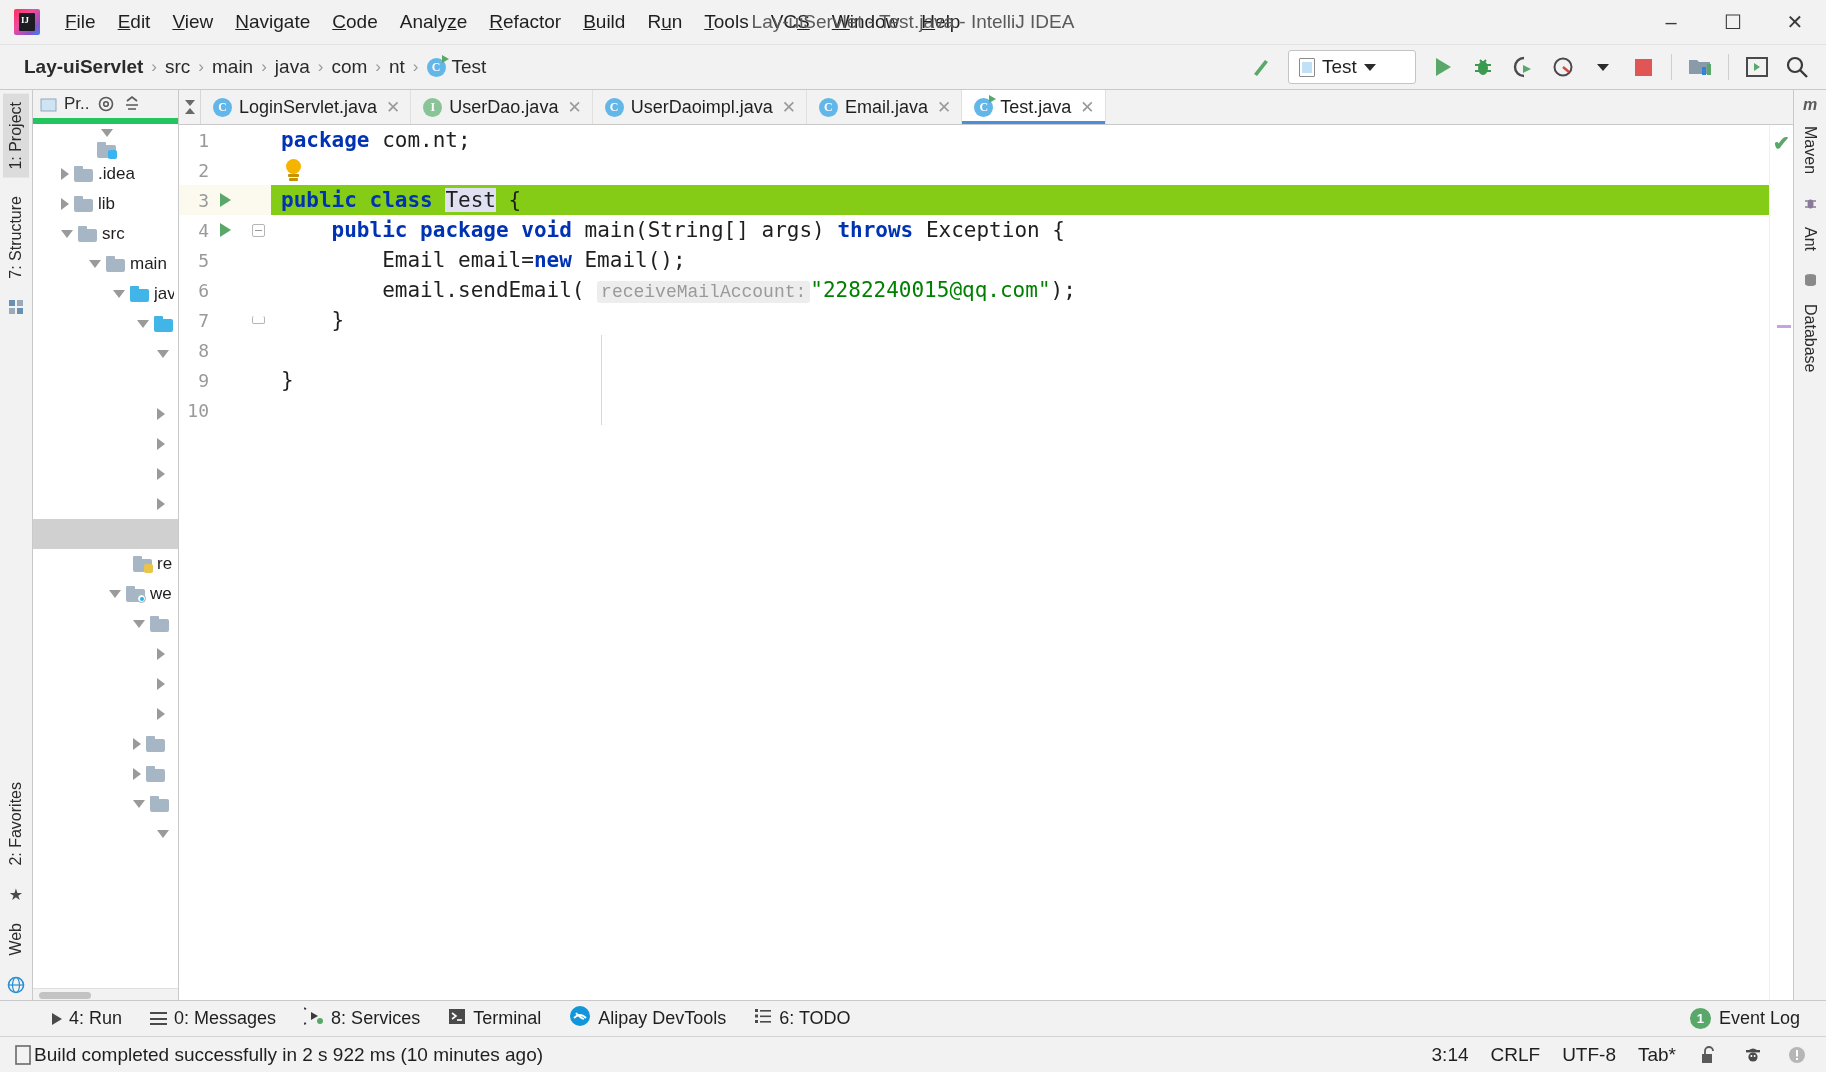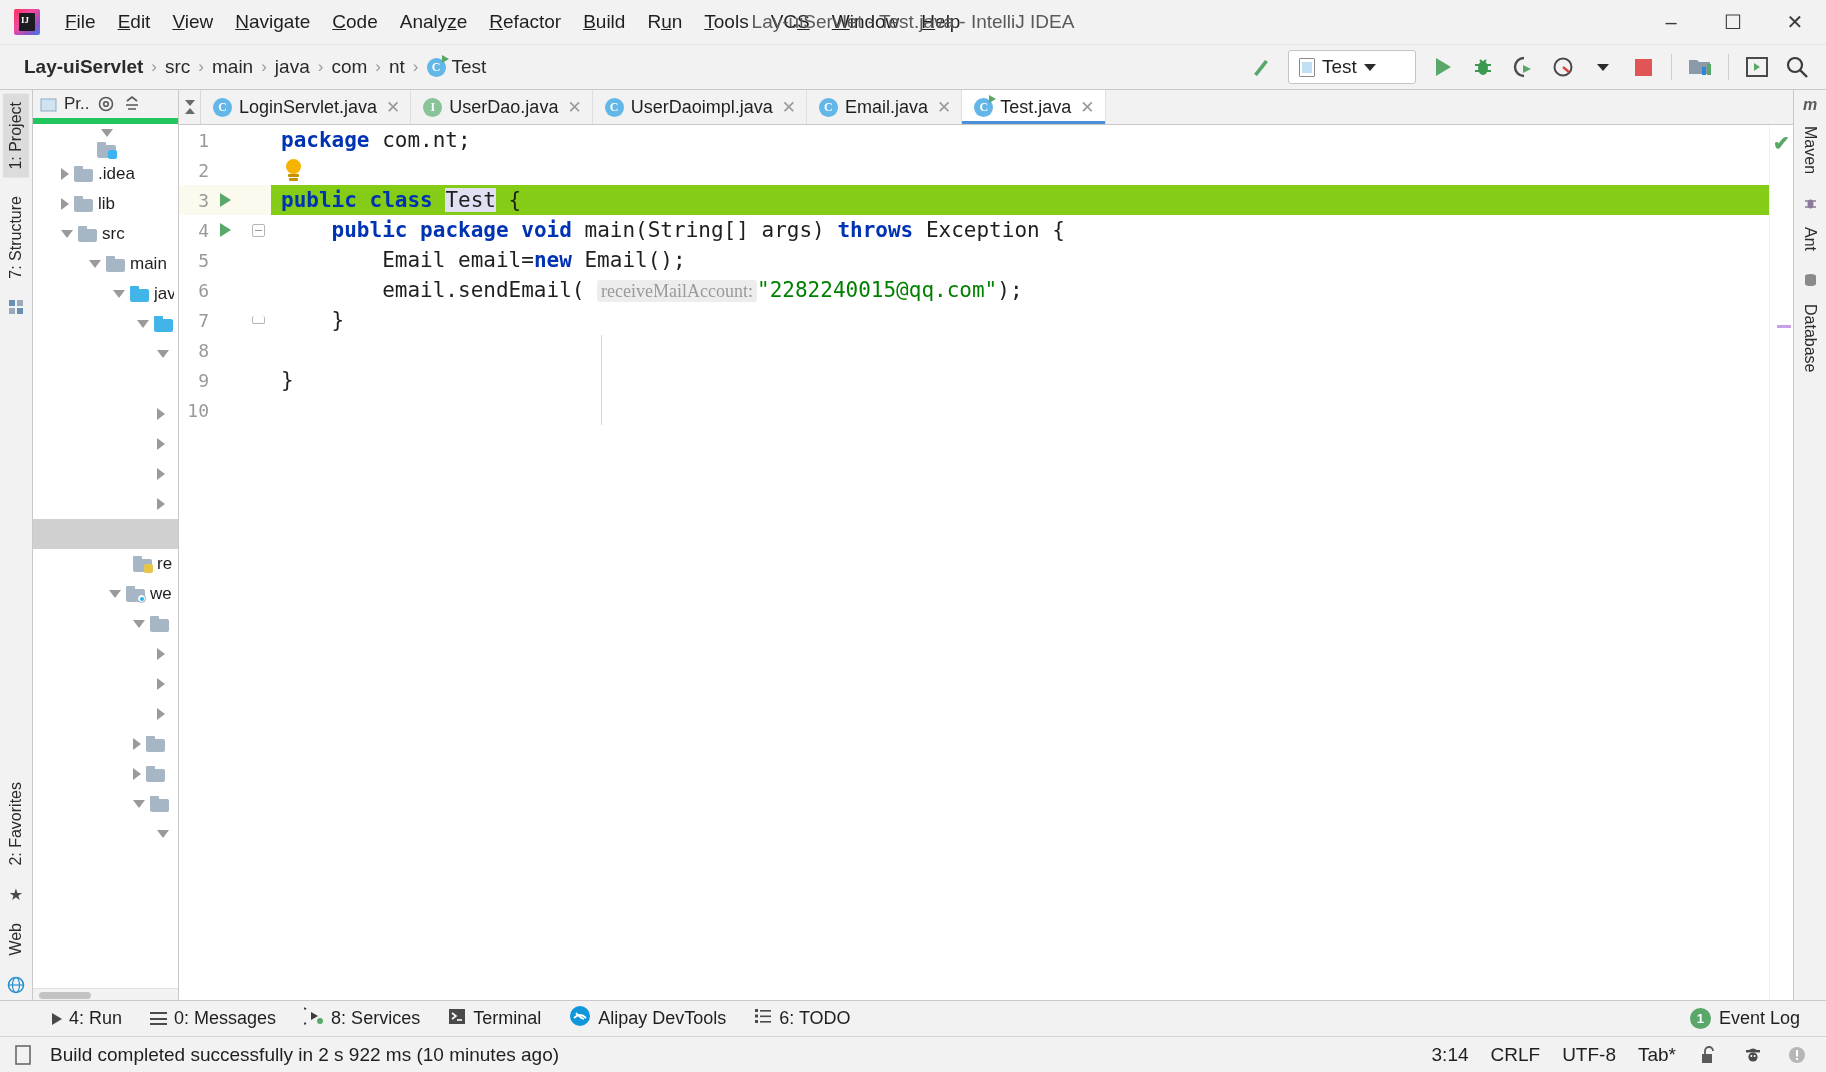--- a/index.html
+++ b/index.html
@@ -173,21 +173,21 @@
   .code-area { flex: 1; position: relative; min-width: 0; overflow: hidden; }
   .cline {
     height: 30px; line-height: 30px; white-space: pre; position: relative;
     font-family: "DejaVu Sans Mono", monospace; font-size: 21px; color: #1f1f1f;
     padding-left: 10px;
   }
   .cline.hl { background: #84cc16; }
   .cline .kw { color: #0033b3; font-weight: bold; }
   .cline .str { color: #008000; }
   .cline .hint {
-    background: #ededed; color: #9a9a9a; font-family: Liberation Serif, serif;
+    background: #ededed; color: #9a9a9a; font-family: Liberation Mono, monospace;
     font-size: 18px; border-radius: 3px; padding: 1px 4px;
   }
   .cline .selw { background: #dfe1f3; }
   .caretbar { display:inline-block; width:2px; height:22px; background:#1f1f1f; vertical-align:-4px; margin-right:-2px;}
   .bulb {
     position: absolute; left: 12px; top: 4px; width: 21px; height: 23px;
   }
   .bulb .glass { position:absolute; left:3px; top:0; width:15px; height:15px; border-radius:50%; background:#f5b400; }
   .bulb .b1 { position:absolute; left:5px; top:15px; width:11px; height:2.5px; background:#c79200; border-radius:1px;}
   .bulb .b2 { position:absolute; left:6px; top:19px; width:9px; height:2.5px; background:#c79200; border-radius:1px;}
@@ -215,21 +215,21 @@
   }
   .tw-item { display: flex; align-items: center; gap: 7px; padding: 4px 12px; font-size: 18px; color: #1f1f1f; white-space: nowrap;}
   .tw-right { margin-left: auto; display:flex; align-items:center; padding-right: 16px; }
   .evt { display:flex; align-items:center; gap:8px; font-size:18px; color:#1f1f1f; padding: 4px 10px;}
   .evt .badge {
     width: 21px;height:21px;border-radius:50%;background:#59a869;color:#fff;font-size:13px;
     display:flex;align-items:center;justify-content:center; font-weight:bold;
   }
   .statusbar {
     height: 36px; background: #f2f2f2; border-top: 1px solid #d4d4d4;
-    display: flex; align-items: center; padding: 0 12px; gap: 16px; flex: none;
+    display: flex; align-items: center; padding: 0 12px; gap: 0; flex: none;
   }
   .status-msg { font-size: 19px; color: #1f1f1f; white-space: nowrap; }
   .sb-right { margin-left: auto; display: flex; align-items: center; gap: 22px; padding-right: 6px; }
   .sb-cell { font-size: 19px; color: #1f1f1f; white-space: nowrap; }
   .sb-ico { width: 22px; height: 22px; display:flex;align-items:center;justify-content:center;color:#555; }
 
   
   .i-play { width:0;height:0;border-left:15px solid #59a869;border-top:9px solid transparent;border-bottom:9px solid transparent;}
   .i-playsm { width:0;height:0;border-left:10px solid #4a4a4a;border-top:6px solid transparent;border-bottom:6px solid transparent;}
   .i-stop { width:17px;height:17px;background:#e05555; }

